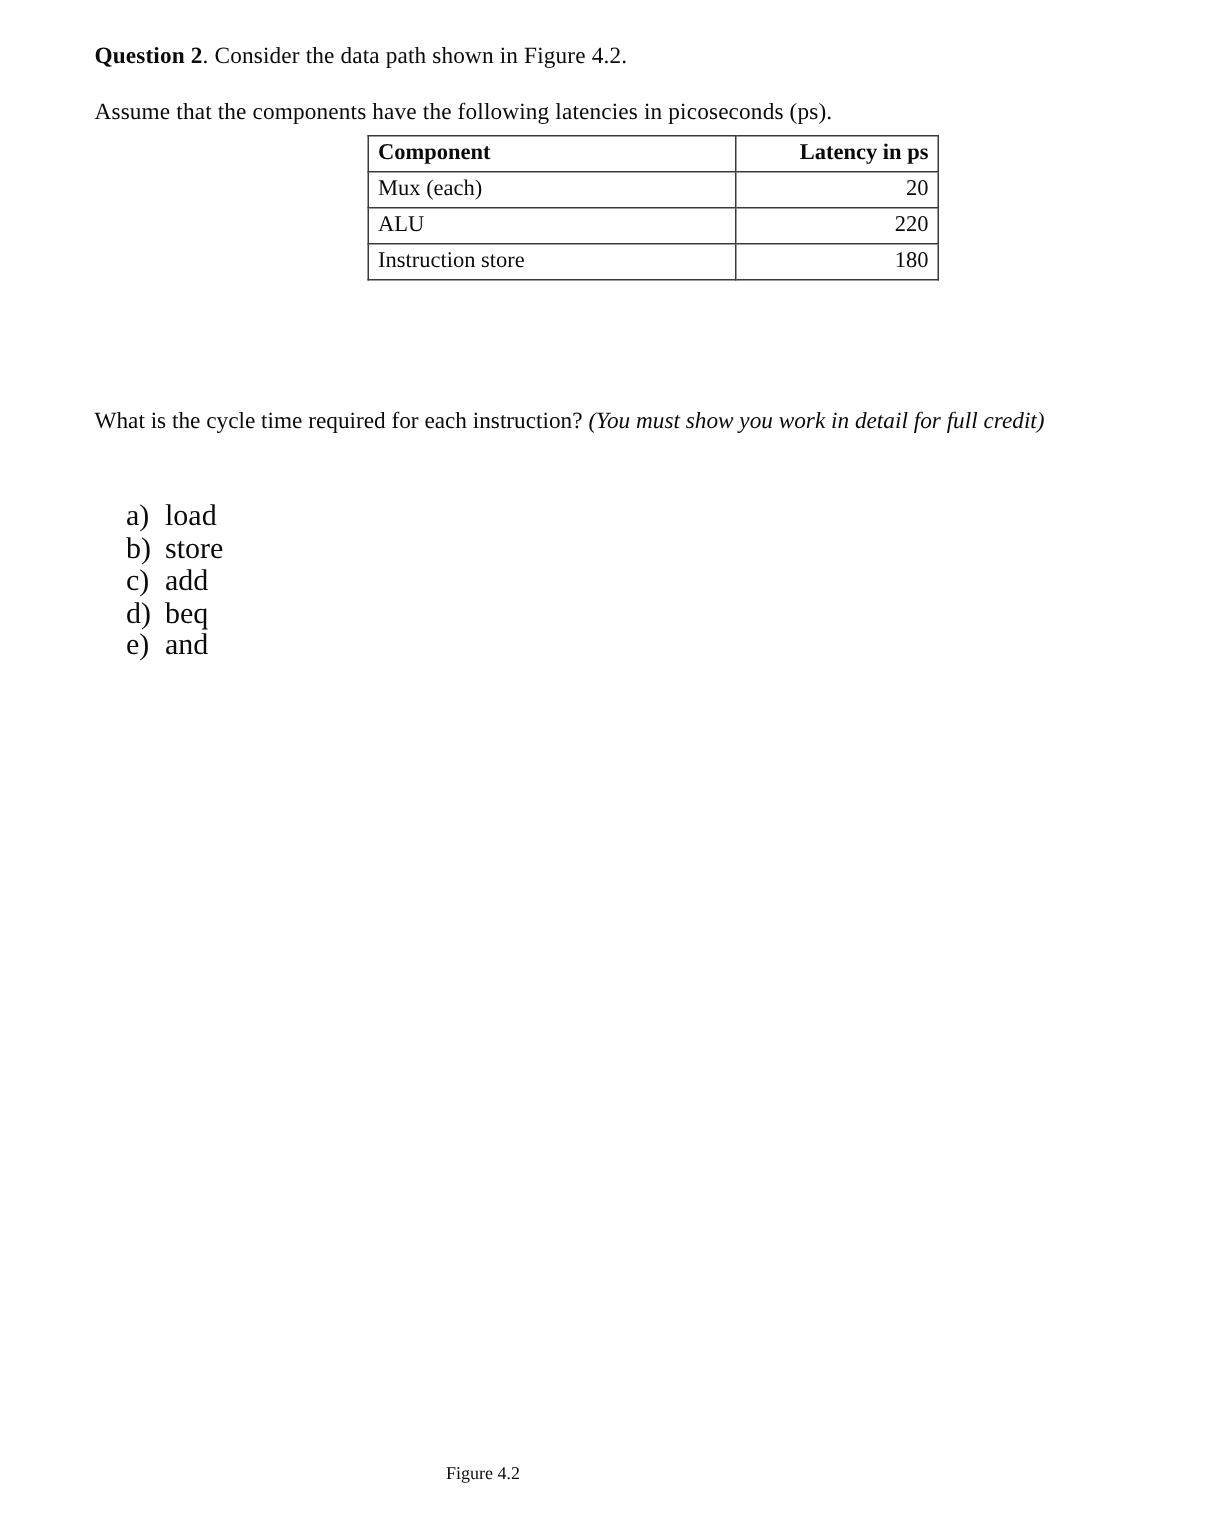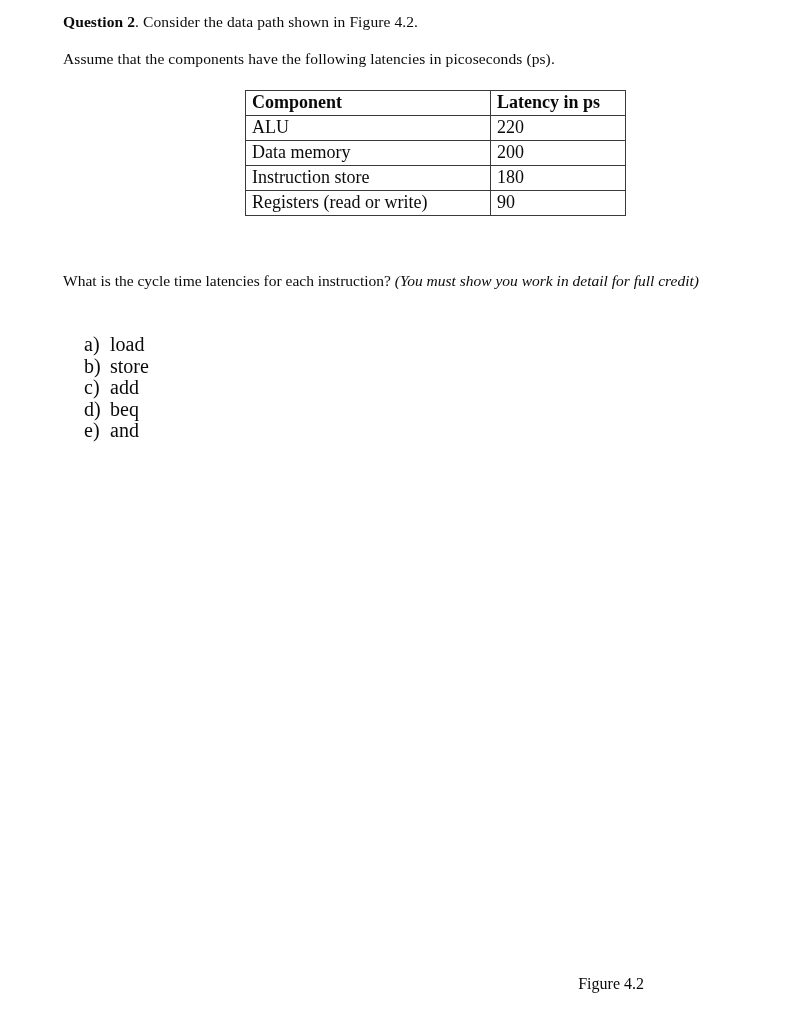--- a/index.html
+++ b/index.html
@@ -22,45 +22,46 @@
     position: absolute;
     left: 0; top: 0;
     width: 804px;
   }
   .q-line {
     position: absolute;
     font-size: 15.5px;
     line-height: 19px;
     white-space: nowrap;
     letter-spacing: 0.1px;
+    margin-top: 16px;
   }
   #question-heading { left: 63px; top: 12px; }
   #question-heading .q-strong { font-weight: bold; }
   #assume-line { left: 63px; top: 49px; font-family: Liberation Serif, serif; }
 
   
   #latency-table {
     position: absolute;
     left: 245px;
     top: 90px;
     border-collapse: collapse;
-    font-size: 18px;
+    font-size: 15px;
   }
   #latency-table td, #latency-table th {
     border: 1px solid #3a3a3a;
     padding: 1px 6px 2px 6px;
     height: 20px;
     font-weight: normal;
     font-family: "Liberation Serif", "DejaVu Serif", serif;
   }
   #latency-table th {
     font-weight: bold;
   }
   .col-component { width: 232px; text-align: left; }
-  .col-latency { width: 122px; text-align: left; }
+  .col-latency { width: 122px; text-align: right; }
 
   
   #cycle-question {
     position: absolute;
     left: 63px;
     top: 271px;
     width: 670px;
     font-size: 15.5px;
     line-height: 19px;
   }
@@ -92,22 +93,22 @@
   }
   #datapath-svg {
     position: absolute;
     left: 0; top: 0;
   }
   #figure-caption {
     position: absolute;
     left: 0;
     top: 975px;
     width: 644px;
-    text-align: right;
-    font-size: 16px;
+    text-align: center;
+    font-size: 12px;
   }
 
   
   .dp-label {
     font-family: "Liberation Sans", "DejaVu Sans", sans-serif;
     font-size: 11px;
     fill: #111111;
   }
   .dp-label-bold {
     font-family: "Liberation Sans", "DejaVu Sans", sans-serif;
@@ -145,39 +146,35 @@
 
   <table id="latency-table">
     <thead>
       <tr>
         <th class="col-component">Component</th>
         <th class="col-latency">Latency in ps</th>
       </tr>
     </thead>
     <tbody>
       <tr>
+        <td class="col-component">Mux (each)</td>
+        <td class="col-latency">20</td>
+      </tr>
+      <tr>
         <td class="col-component">ALU</td>
         <td class="col-latency">220</td>
-      </tr>
-      <tr>
-        <td class="col-component">Data memory</td>
-        <td class="col-latency">200</td>
       </tr>
       <tr>
         <td class="col-component">Instruction store</td>
         <td class="col-latency">180</td>
       </tr>
-      <tr>
-        <td class="col-component">Registers (read or write)</td>
-        <td class="col-latency">90</td>
-      </tr>
     </tbody>
   </table>
 
-  <div id="cycle-question"><span>What is the cycle time latencies for each instruction? </span><span class="em">(You must show you work in detail for full credit)</span></div>
+  <div id="cycle-question"><span>What is the cycle time required for each instruction? </span><span class="em">(You must show you work in detail for full credit)</span></div>
 
   <ul id="answer-list">
     <li><span class="marker">a)</span><span>load</span></li>
     <li><span class="marker">b)</span><span>store</span></li>
     <li><span class="marker">c)</span><span>add</span></li>
     <li><span class="marker">d)</span><span>beq</span></li>
     <li><span class="marker">e)</span><span>and</span></li>
   </ul>
 </div>
 

